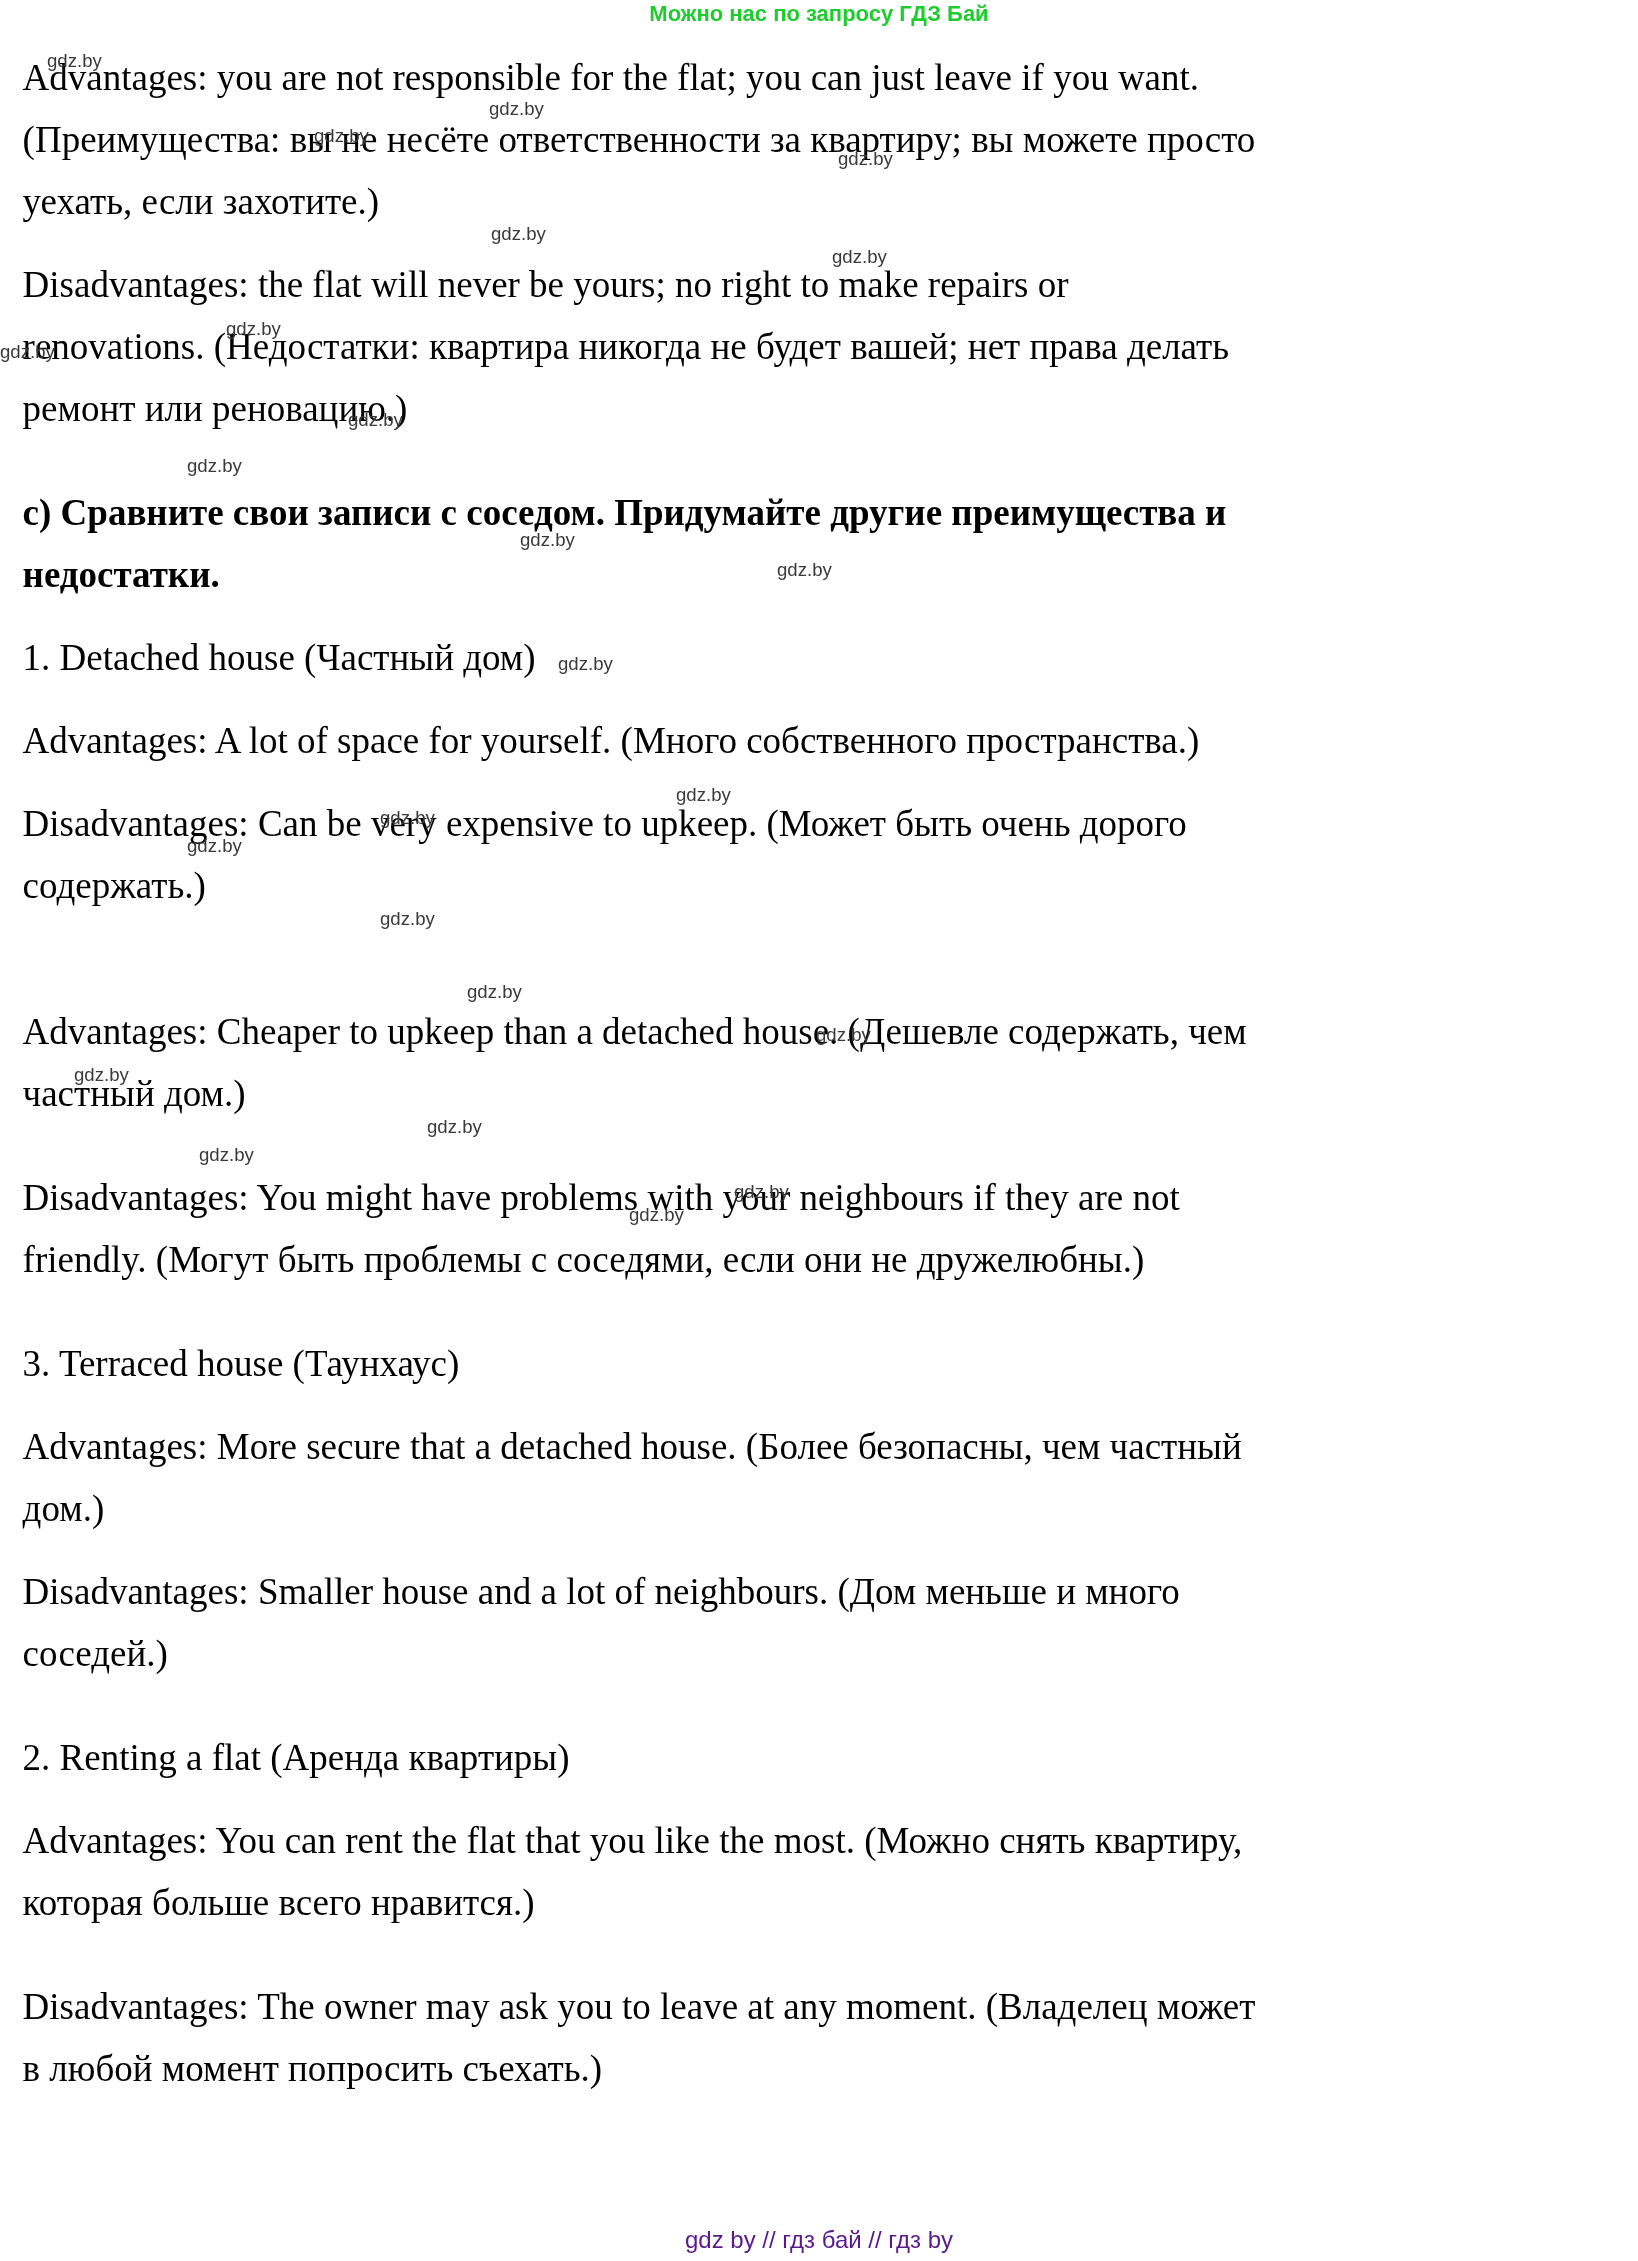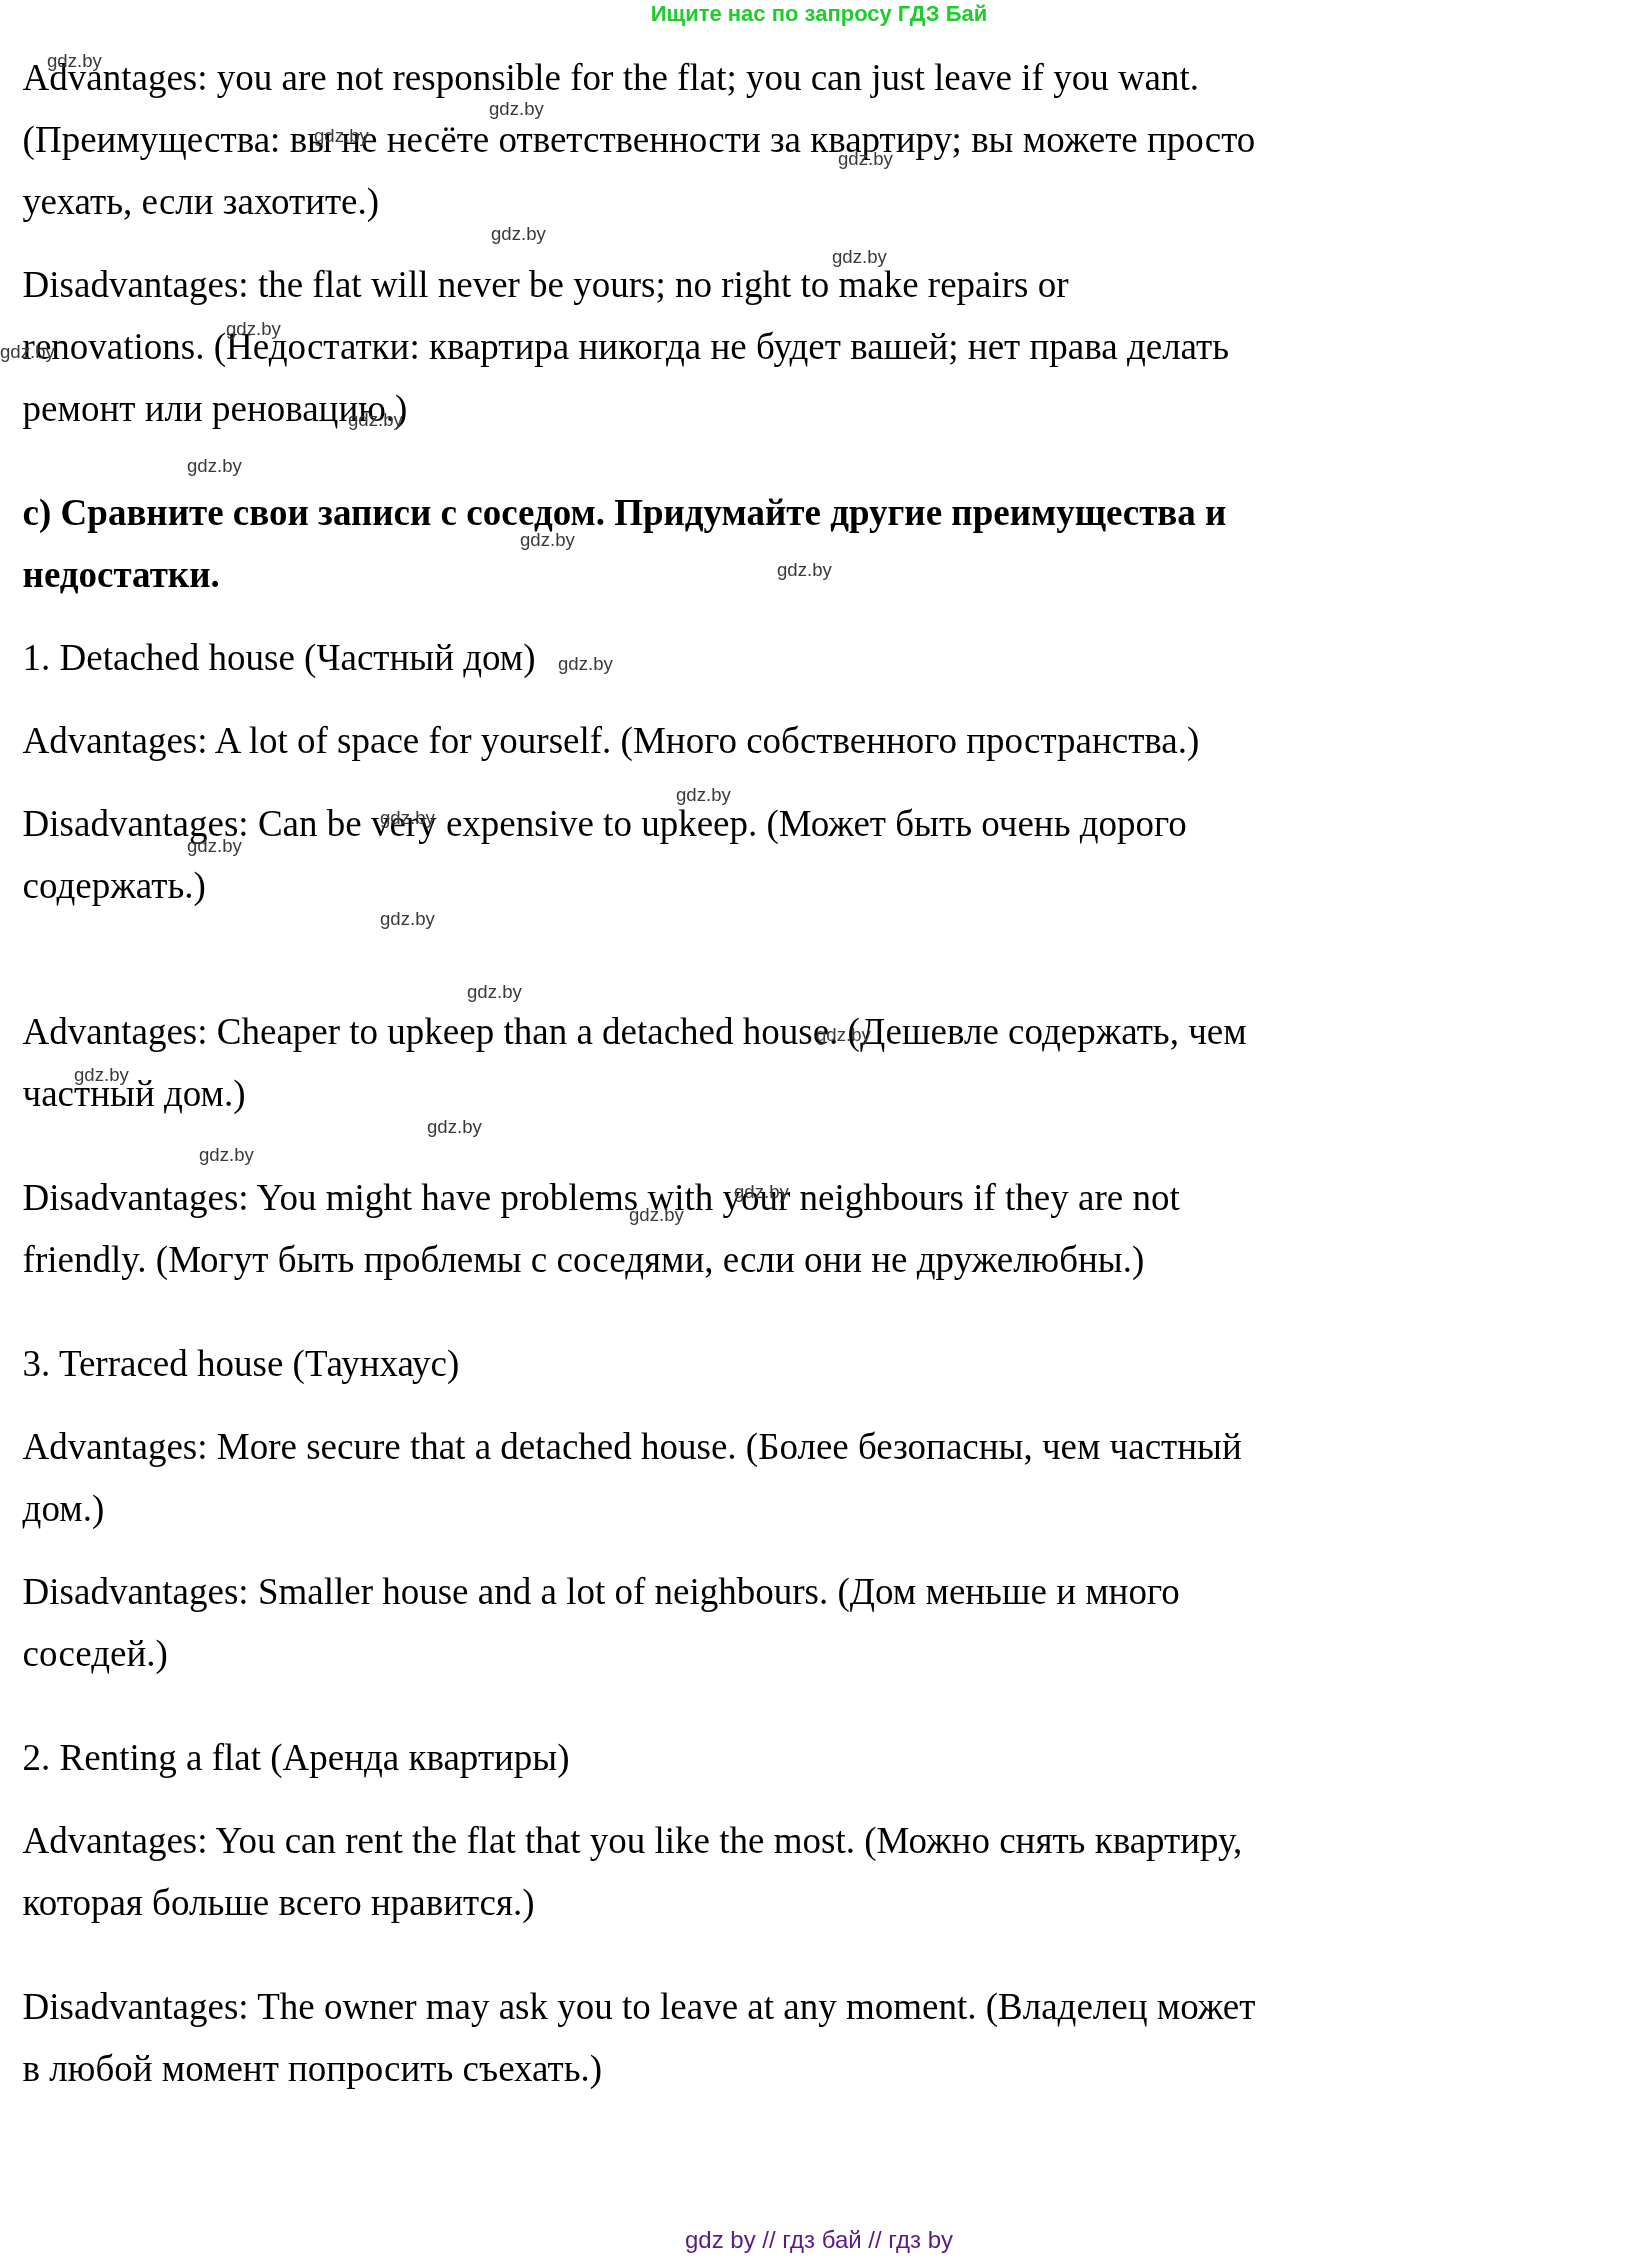--- a/index.html
+++ b/index.html
@@ -82,21 +82,21 @@
     font-family: "Liberation Sans", "DejaVu Sans", sans-serif;
     font-size: 24px;
     line-height: 29px;
     color: #5B1A8C;
     z-index: 9;
   }
 </style>
 </head>
 <body>
 
-<div class="promo-header" style="color: rgb(30, 204, 46);">Ищите нас по запросу ГДЗ Бай</div>
+<div class="promo-header" style="color: rgb(30, 204, 46);">Можно нас по запросу ГДЗ Бай</div>
 
 <div class="doc" id="doc-root">
     <p class="para">Advantages: you are not responsible for the flat; you can just leave if you want.
 (Преимущества: вы не несёте ответственности за квартиру; вы можете просто
 уехать, если захотите.)</p>
     <div class="gap-sm"></div>
     <p class="para">Disadvantages: the flat will never be yours; no right to make repairs or
 renovations. (Недостатки: квартира никогда не будет вашей; нет права делать
 ремонт или реновацию.)</p>
     <div class="gap-md"></div>

